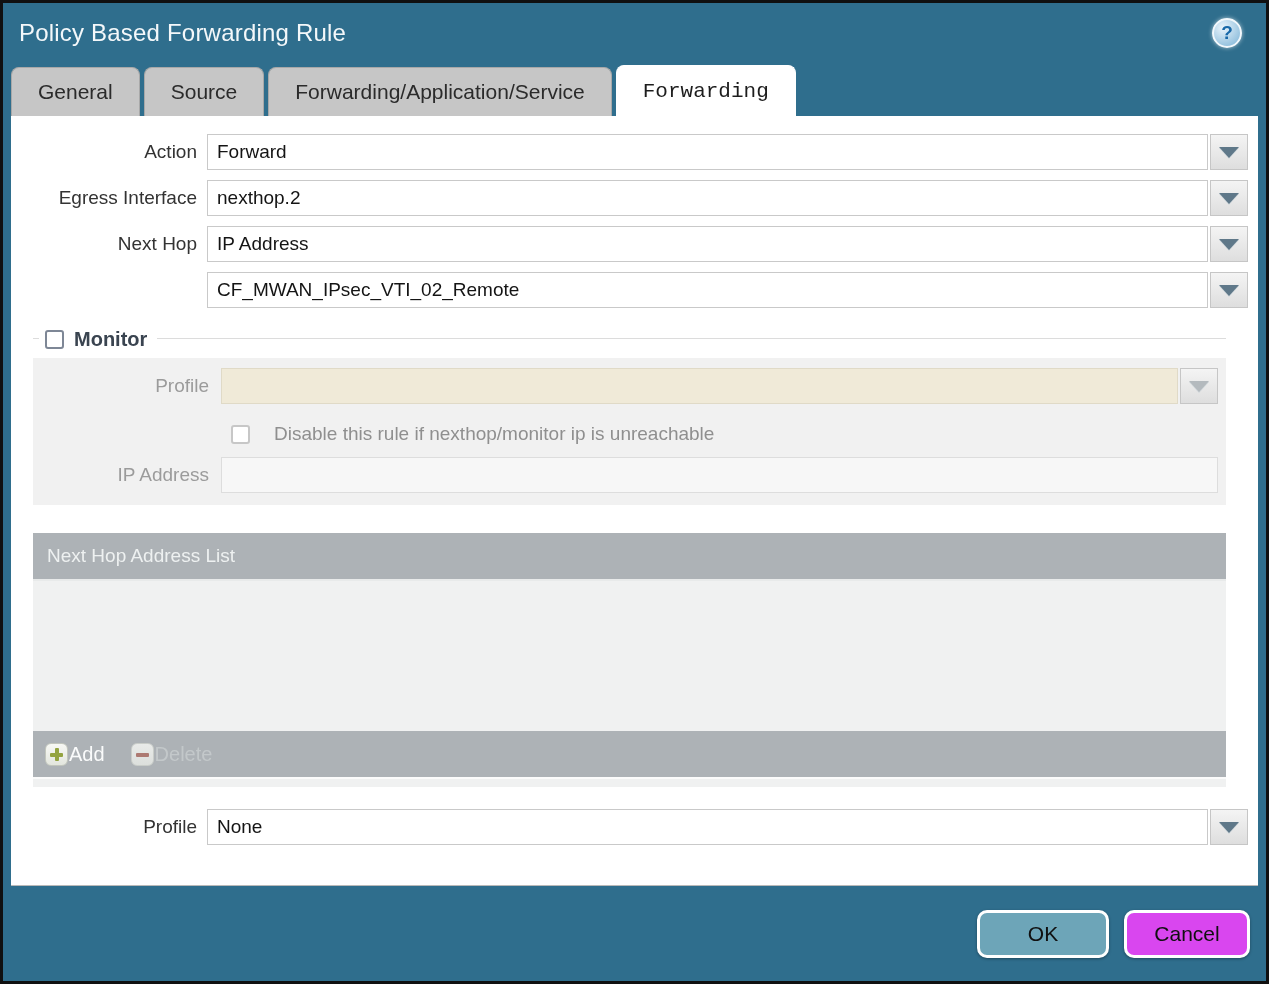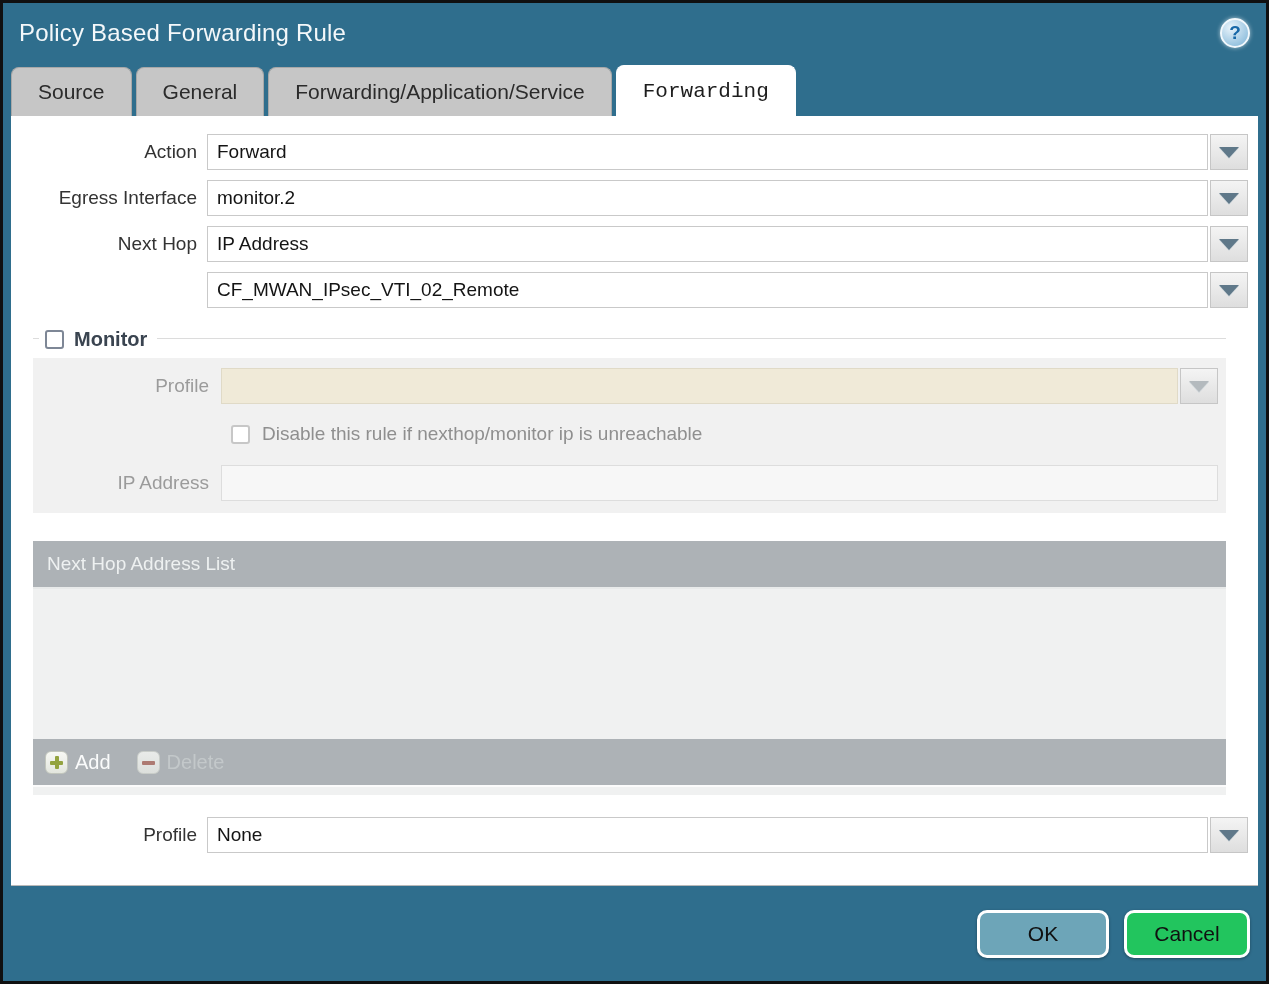--- a/index.html
+++ b/index.html
@@ -11,21 +11,21 @@
   .dialog {
     position: absolute; inset: 0;
     border: 3px solid #101010;
     background: #2f6e8d;
     overflow: hidden;
   }
   
   .titlebar {
     height: 60px;
     display: flex; align-items: center; justify-content: space-between;
-    padding: 0 16px 0 16px;
+    padding: 0 24px 0 16px;
   }
   .title {
     color: #f4f8fa; font-size: 24px; font-weight: 400; letter-spacing: 0.2px;
   }
   .help-icon {
     width: 30px; height: 30px; border-radius: 50%;
     background: radial-gradient(circle at 35% 30%, #eaf4fb 0%, #bcd9ec 40%, #7ab2d6 100%);
     border: 2px solid #f2f8fc;
     box-shadow: 0 0 4px rgba(255,255,255,0.6);
     display: flex; align-items: center; justify-content: center;
@@ -143,40 +143,40 @@
     background: #f0ead8;
     border: 1px solid #e0dac7;
   }
   .disabled-input {
     flex: 1; height: 36px;
     background: #f7f7f7;
     border: 1px solid #dddddd;
   }
   .check-row {
     display: flex; align-items: center;
-    margin: 2px 0 20px 198px; gap: 12px;
+    margin: 2px 0 12px 198px; gap: 24px;
   }
   .check-row-label { font-size: 19px; color: #8f8f8f; }
   
   .nh-table { margin-top: 8px; }
   .nh-header {
     height: 48px; background: #adb2b6;
     display: flex; align-items: center;
     padding: 0 14px;
     font-size: 19px; color: #eef1f1;
     border-bottom: 2px solid #e8eaea;
   }
   .nh-body { height: 150px; background: #f0f1f1; }
   .nh-footer {
     height: 46px; background: #adb2b6;
     display: flex; align-items: center;
     padding: 0 12px; gap: 26px;
   }
   .nh-strip { height: 10px; background: #f0f1f1; border-top: 2px solid #fbfbfb; }
-  .tbl-btn { display: flex; align-items: flex-start; gap: 7px; cursor: pointer; }
+  .tbl-btn { display: flex; align-items: flex-start; gap: 1px; cursor: pointer; }
   .tbl-btn.disabled { cursor: default; }
   .icon-chip {
     width: 23px; height: 23px; border-radius: 6px;
     background: linear-gradient(#f7f8f4, #e3e6de);
     border: 1px solid #c2c6bd;
     display: flex; align-items: center; justify-content: center;
     position: relative;
   }
   .plus-glyph, .minus-glyph { position: relative; width: 13px; height: 13px; }
   .plus-glyph::before, .plus-glyph::after {
@@ -207,52 +207,52 @@
   .btn {
     height: 48px; border-radius: 10px;
     border: 3px solid #ffffff;
     font-size: 21px; color: #101010;
     display: flex; align-items: center; justify-content: center;
     box-shadow: 0 1px 3px rgba(0,0,0,0.35);
     cursor: pointer;
     font-family: "Liberation Sans", sans-serif;
   }
   .btn-ok { width: 132px; background: #6da5b8; }
-  .btn-cancel { width: 126px; background: #22c55e; }
+  .btn-cancel { width: 126px; background: #d946ef; }
 </style>
 </head>
 <body>
 
 <div class="dialog">
 
   <div class="titlebar">
     <div class="title">Policy Based Forwarding Rule</div>
     <div class="help-icon">?</div>
   </div>
 
   <div class="tabs">
+    <div class="tab">General</div>
     <div class="tab">Source</div>
-    <div class="tab">General</div>
     <div class="tab">Forwarding/Application/Service</div>
     <div class="tab active">Forwarding</div>
   </div>
 
   <div class="content">
 
     <div class="form-row">
       <div class="form-label">Action</div>
       <div class="text-input">Forward</div>
       <div class="dd-btn">
         <span class="chevron"></span>
       </div>
     </div>
 
     <div class="form-row">
       <div class="form-label">Egress Interface</div>
-      <div class="text-input">monitor.2</div>
+      <div class="text-input">nexthop.2</div>
       <div class="dd-btn">
         <span class="chevron"></span>
       </div>
     </div>
 
     <div class="form-row">
       <div class="form-label">Next Hop</div>
       <div class="text-input">IP Address</div>
       <div class="dd-btn">
         <span class="chevron"></span>

